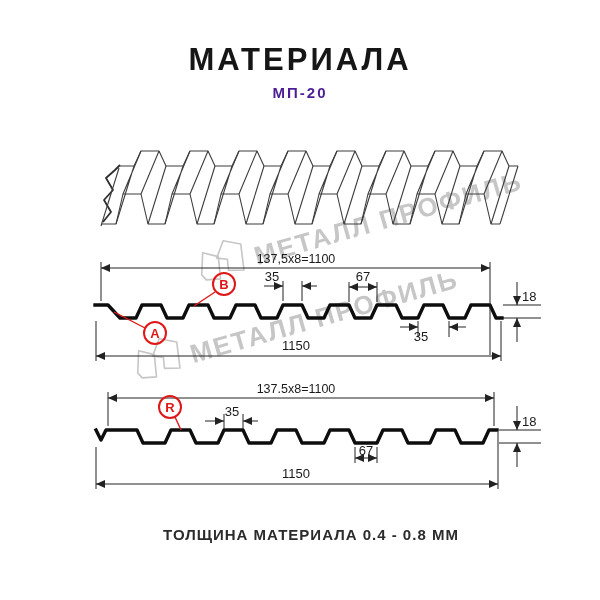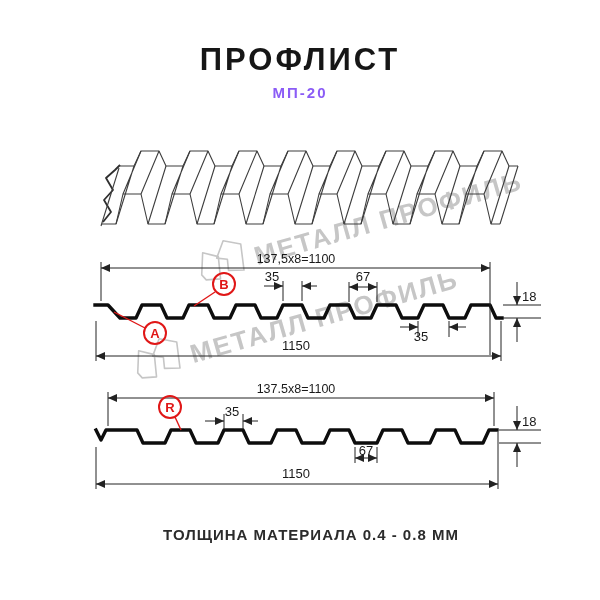--- a/index.html
+++ b/index.html
@@ -1,21 +1,21 @@
 <!DOCTYPE html>
 <html><head>
 <meta charset="utf-8">
 <style>
   html,body{margin:0;padding:0;background:#fff;}
   .canvas{position:relative;width:600px;height:600px;background:#ffffff;
           font-family:"Liberation Sans",sans-serif;overflow:hidden;}
   .title{position:absolute;top:42px;left:0;right:0;text-align:center;
          font-size:31px;font-weight:800;letter-spacing:3px;color:#161616;}
   .subtitle{position:absolute;top:84px;left:0;right:0;text-align:center;
-         font-size:15px;font-weight:700;letter-spacing:2px;color:#8b5cf6;}
+         font-size:15px;font-weight:700;letter-spacing:2px;color:#4c1d95;}
   .footer{position:absolute;top:526px;left:0;right:0;text-align:center;
          font-size:15px;font-weight:700;letter-spacing:1px;color:#2b2b2b;margin-left:22px;}
   svg.draw{position:absolute;left:0;top:0;}
   .dimline{stroke:#222;stroke-width:1;fill:none;}
   .dimtext{font-size:13px;fill:#1a1a1a;}
   .dimf{font-size:12.5px;fill:#1a1a1a;}
   .profile{stroke:#0d0d0d;stroke-width:3.4;fill:none;stroke-linejoin:round;stroke-linecap:square;}
   .sheet3d{stroke:#3d3d3d;stroke-width:1.1;fill:none;stroke-linejoin:round;}
   .cut3d{stroke:#2f2f2f;stroke-width:1.8;fill:none;stroke-linejoin:round;}
   .red{stroke:#e01717;stroke-width:1.4;fill:none;}
@@ -23,21 +23,21 @@
   .redlbl{font-size:13px;font-weight:700;fill:#e01717;text-anchor:middle;}
   .wm{stroke:#c6c6c6;stroke-width:1.6;fill:none;stroke-linejoin:round;}
   .wmtext{font-size:26px;font-weight:700;letter-spacing:2px;fill:#c6c6c6;}
   .mid{text-anchor:middle;}
 </style>
 </head>
 <body>
 
 <div class="canvas">
 
-  <div class="title">ПРОФЛИСТ</div>
+  <div class="title">МАТЕРИАЛА</div>
   <div class="subtitle">МП-20</div>
   <div class="footer">ТОЛЩИНА МАТЕРИАЛА 0.4 - 0.8 ММ</div>
 
   <svg class="draw" width="600" height="600" viewBox="0 0 600 600">
     <defs>
       <marker id="aE" markerWidth="10" markerHeight="8" refX="9" refY="4" orient="auto" markerUnits="userSpaceOnUse">
         <path d="M0 0L9 4L0 8Z" fill="#222"></path>
       </marker>
       <marker id="aS" markerWidth="10" markerHeight="8" refX="0" refY="4" orient="auto" markerUnits="userSpaceOnUse">
         <path d="M9 0L0 4L9 8Z" fill="#222"></path>

